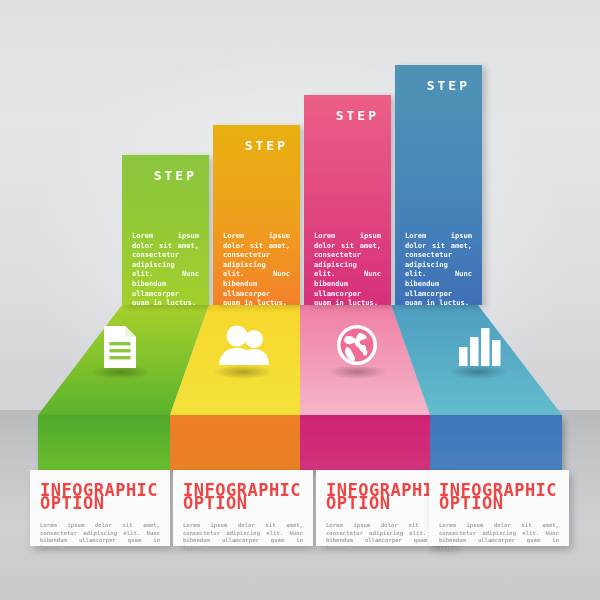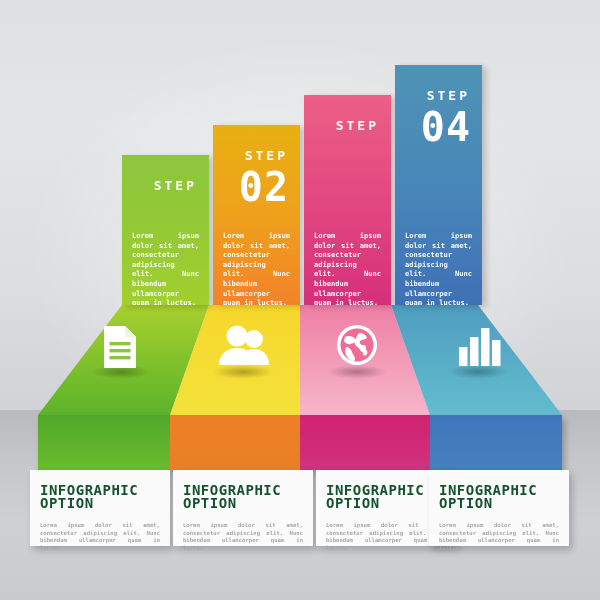--- a/index.html
+++ b/index.html
@@ -16,42 +16,42 @@
     background:linear-gradient(180deg,#b9babd 0%,#c6c7ca 28%,#cfd0d3 60%,#c9cacd 100%);}
   .bg-vig{position:absolute;left:0;top:0;width:600px;height:600px;
     background:radial-gradient(ellipse 70% 55% at 50% 42%,rgba(255,255,255,.55) 0%,rgba(255,255,255,0) 65%);}
 
   svg.scene{position:absolute;left:0;top:0;width:600px;height:600px;}
 
   
   .panel{position:absolute;overflow:hidden;}
   .panel .ptitle{
     color:#fff;text-align:right;font-weight:bold;letter-spacing:3px;
-    font-size:13px;line-height:13px;padding-right:12px;margin-top:24px;
+    font-size:13px;line-height:13px;padding-right:12px;margin-top:14px;
     font-family:"DejaVu Sans Mono",monospace;
   }
   .panel .pnum{
     color:#fff;text-align:right;font-weight:bold;letter-spacing:1px;
     font-size:40px;line-height:40px;padding-right:11px;margin-top:5px;
     font-family:"DejaVu Sans Mono",monospace;
   }
   .panel .pbody{
     position:absolute;left:10px;right:10px;
     color:#fff;font-size:7.1px;line-height:9.6px;
     text-align:justify;font-weight:bold;
     font-family:"DejaVu Sans Mono",monospace;
     opacity:.95;
   }
 
   
   .card{position:absolute;top:470px;height:76px;background:#fbfbfb;
     box-shadow:3px 4px 7px rgba(0,0,0,.22);}
   .card .chead{
-    color:#14532d;font-weight:bold;letter-spacing:.5px;
-    font-size:14px;line-height:13px;
+    color:#ef4444;font-weight:bold;letter-spacing:.5px;
+    font-size:17px;line-height:13px;
     font-family:"DejaVu Sans Mono",monospace;
     margin:14px 0 12px 10px;
   }
   .card .cbody{
     color:#a6a7a9;font-size:5.6px;line-height:7.6px;
     font-family:"DejaVu Sans Mono",monospace;
     font-weight:bold;margin:7px 10px 0 10px;text-align:justify;
   }
 </style>
 </head>
@@ -171,36 +171,34 @@
               background:linear-gradient(180deg,#8cc63e 0%,#93c936 45%,#a2cf2d 100%);
               box-shadow:4px 2px 6px rgba(0,0,0,.18);">
     <div class="ptitle">STEP</div>
     <div class="pbody" style="top:76px">Lorem ipsum dolor sit amet, consectetur adipiscing elit. Nunc bibendum ullamcorper quam in luctus.</div>
   </div>
 
   <div class="panel" style="left:213px;top:125px;width:87px;height:180px;
               background:linear-gradient(180deg,#e8b011 0%,#eea11c 50%,#f3822a 100%);
               box-shadow:4px 2px 6px rgba(0,0,0,.18);">
     <div class="ptitle">STEP</div>
-    <div class="pnum">02</div>
     <div class="pbody" style="top:106px">Lorem ipsum dolor sit amet, consectetur adipiscing elit. Nunc bibendum ullamcorper quam in luctus.</div>
   </div>
 
   <div class="panel" style="left:304px;top:95px;width:87px;height:210px;
               background:linear-gradient(180deg,#ec5f86 0%,#e24880 50%,#d62f7b 100%);
               box-shadow:4px 2px 6px rgba(0,0,0,.18);">
     <div class="ptitle">STEP</div>
     <div class="pbody" style="top:136px">Lorem ipsum dolor sit amet, consectetur adipiscing elit. Nunc bibendum ullamcorper quam in luctus.</div>
   </div>
 
   <div class="panel" style="left:395px;top:65px;width:87px;height:240px;
               background:linear-gradient(180deg,#4f93b5 0%,#4785b9 55%,#3f70b6 100%);
               box-shadow:4px 2px 6px rgba(0,0,0,.18);">
     <div class="ptitle">STEP</div>
-    <div class="pnum">04</div>
     <div class="pbody" style="top:166px">Lorem ipsum dolor sit amet, consectetur adipiscing elit. Nunc bibendum ullamcorper quam in luctus.</div>
   </div>
 
   <div class="card" style="left:30px;width:140px;">
     <div class="chead">INFOGRAPHIC OPTION</div>
     <div class="cbody">Lorem ipsum dolor sit amet, consectetur adipiscing elit. Nunc bibendum ullamcorper quam in luctus.</div>
   </div>
   <div class="card" style="left:173px;width:140px;">
     <div class="chead">INFOGRAPHIC OPTION</div>
     <div class="cbody">Lorem ipsum dolor sit amet, consectetur adipiscing elit. Nunc bibendum ullamcorper quam in luctus.</div>

